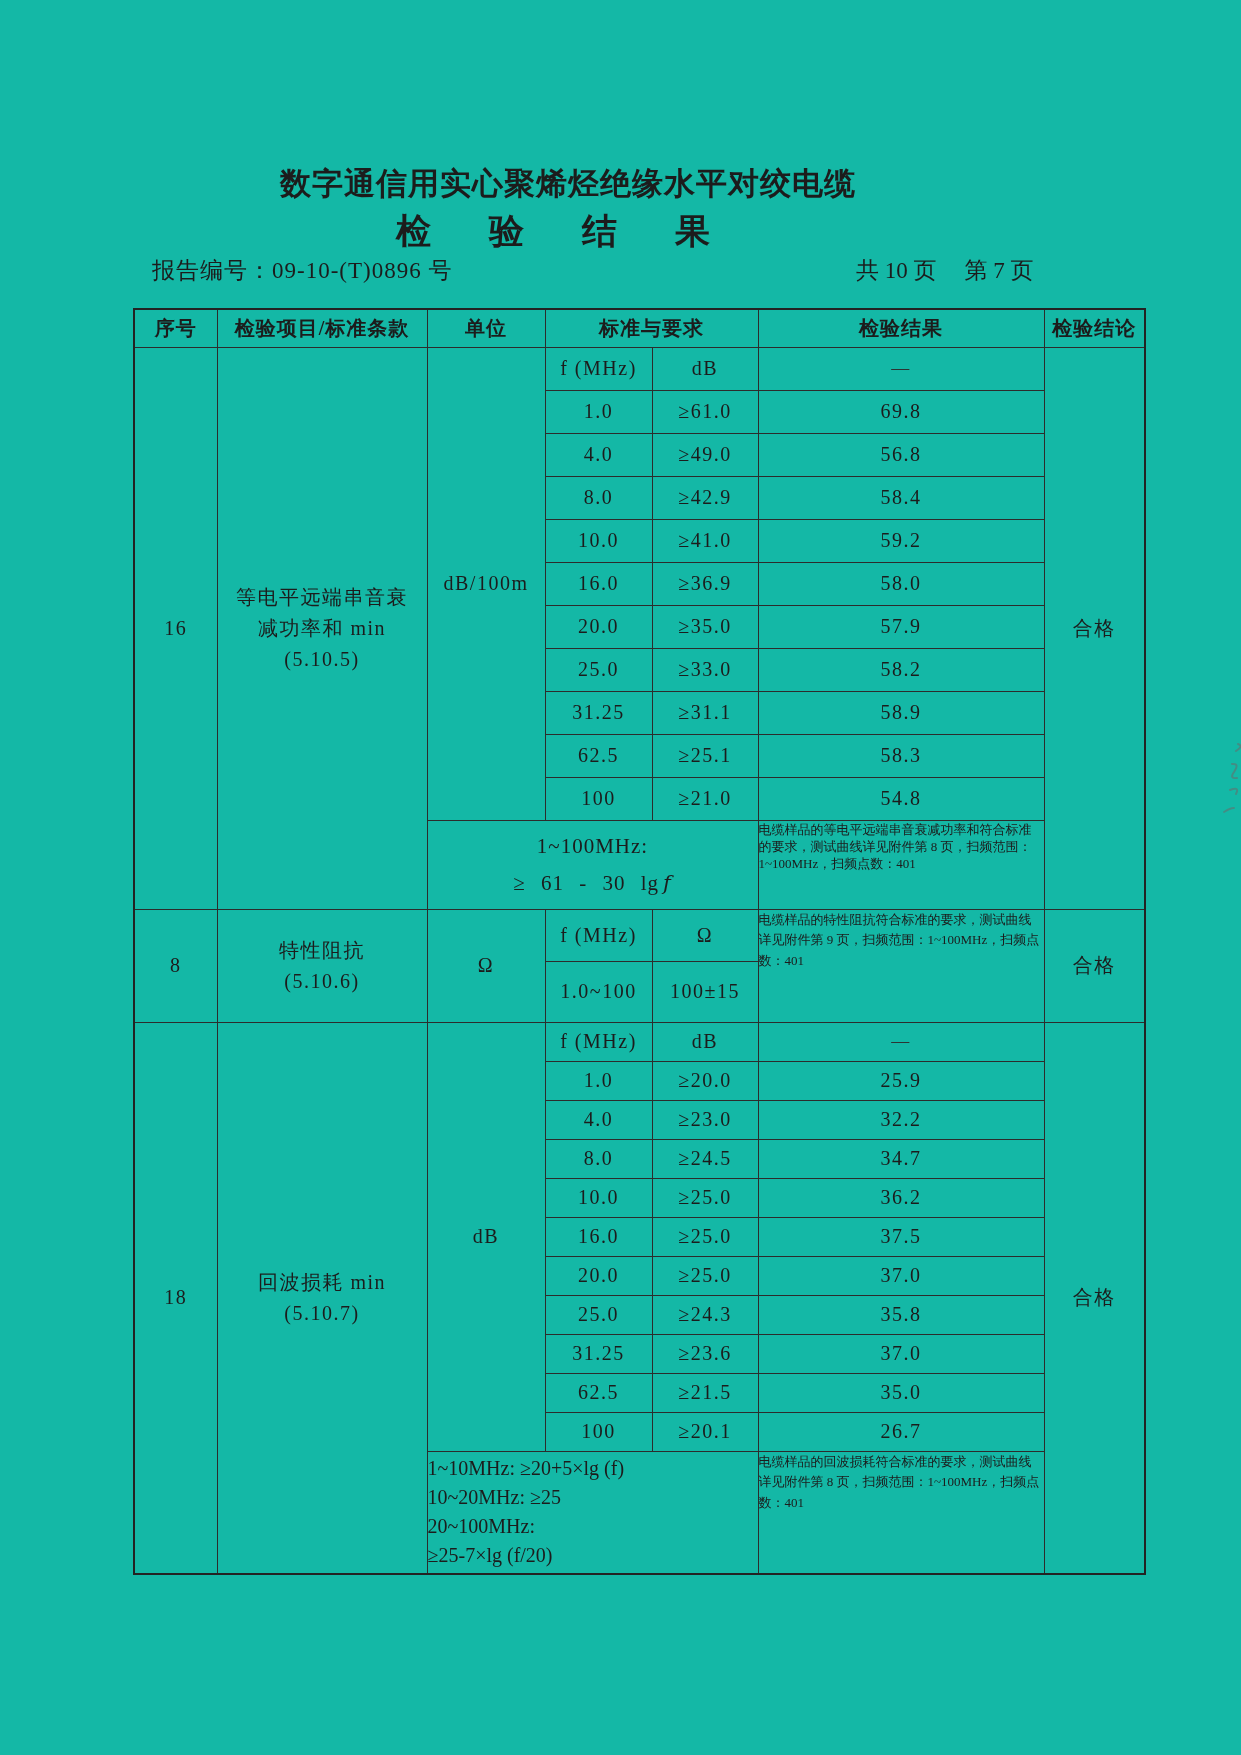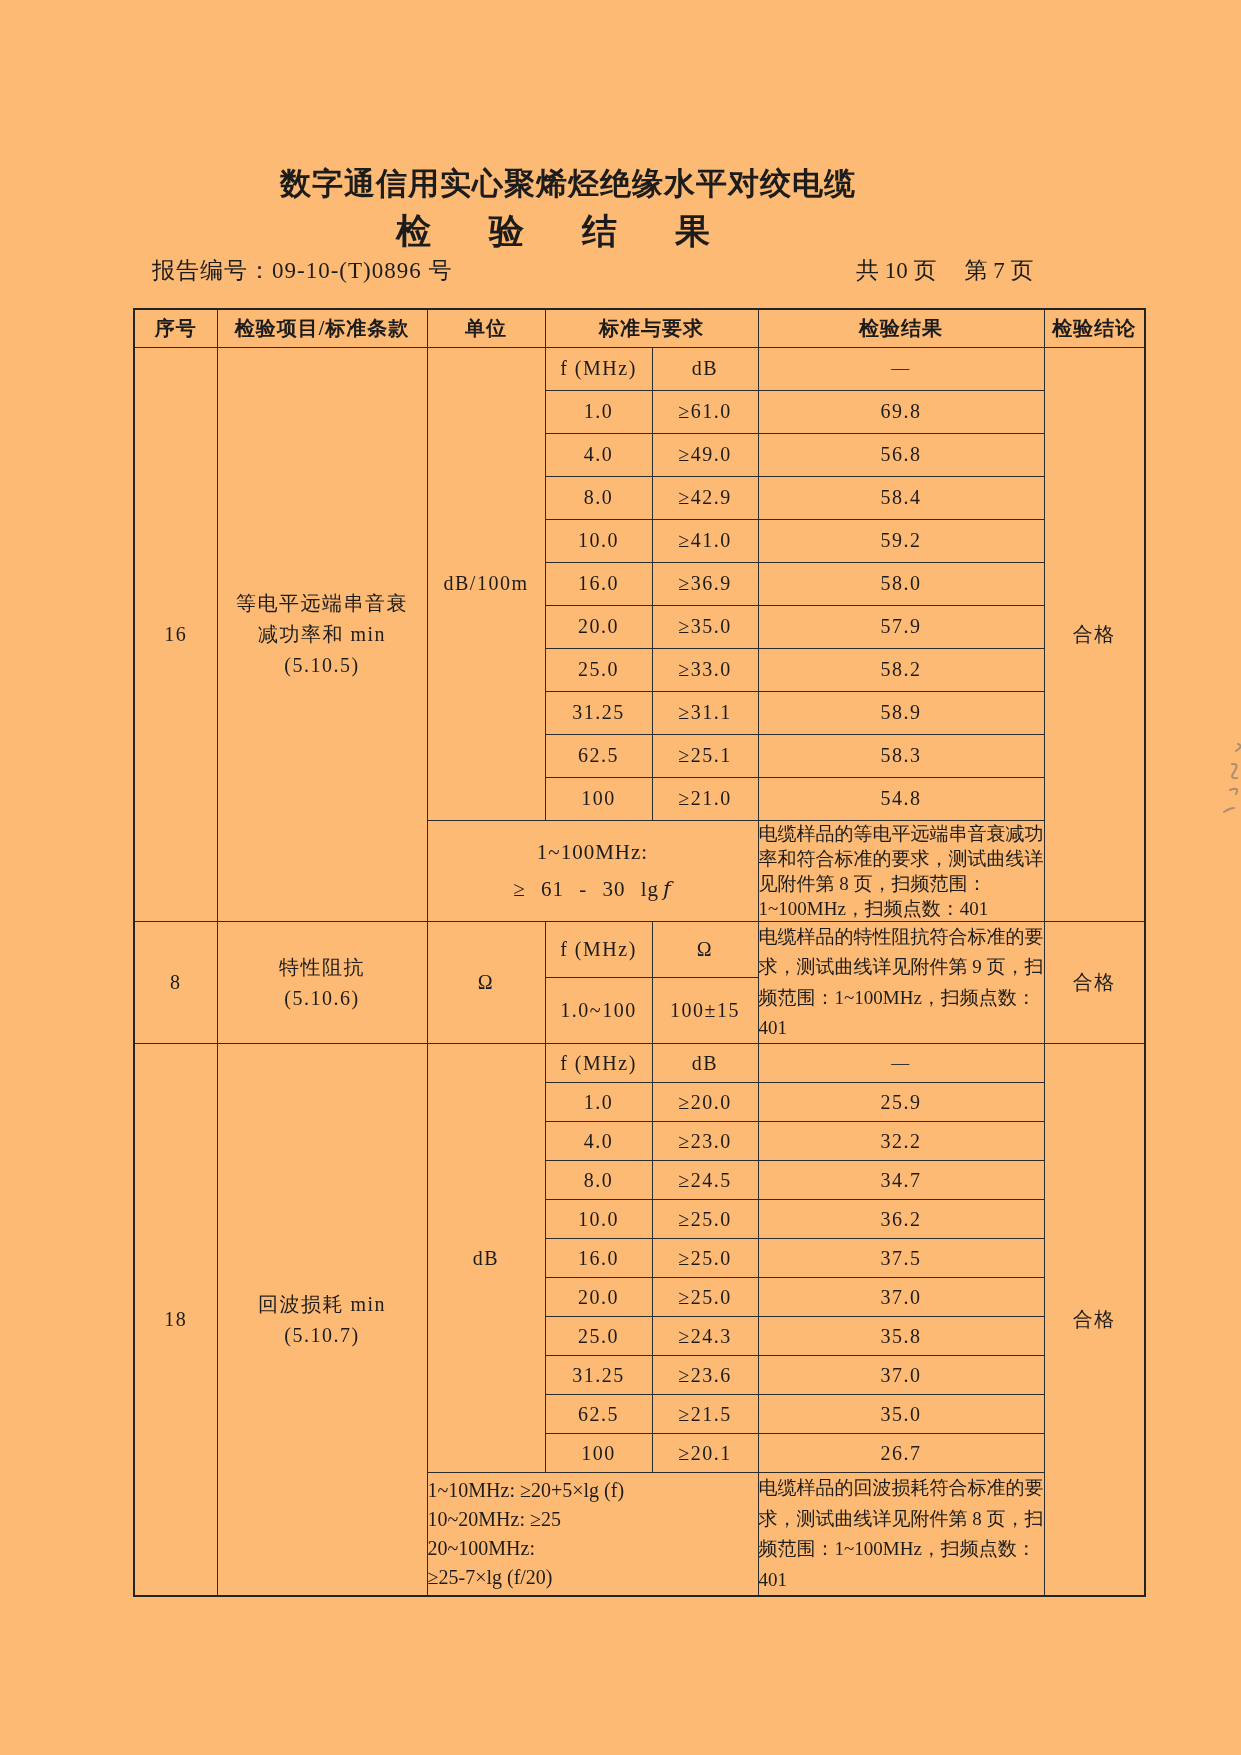--- a/index.html
+++ b/index.html
@@ -1,18 +1,18 @@
 <!DOCTYPE html>
 <html><head>
 <meta charset="utf-8">
 <style>
   html,body { margin:0; padding:0; background:#ffffff; }
   .page {
     position:relative; width:1241px; height:1755px;
-    background:#fdba74; overflow:hidden;
+    background:#14b8a6; overflow:hidden;
     font-family:"Liberation Serif","DejaVu Serif",serif;
     color:#1c1c1c;
   }
   .title {
     position:absolute; top:163px; left:568px; transform:translateX(-50%);
     font-size:31px; font-weight:bold; letter-spacing:1px; white-space:nowrap;
   }
   .subtitle {
     position:absolute; top:208px; left:396px;
     font-size:35px; font-weight:bold; letter-spacing:58px; white-space:nowrap;
@@ -39,21 +39,21 @@
   td.c  { text-align:center; vertical-align:middle; font-size:20px; letter-spacing:1.5px; }
   td.item { font-size:20px; line-height:1.55; }
   td.item .ln { text-align:center; }
   td.dash { color:#2e2e2e; font-size:18px; }
   td.formula-center { text-align:center; vertical-align:middle; font-size:21px; letter-spacing:1px; }
   td.formula-center .fl { line-height:1.75; word-spacing:9px; }
   td.formula-center i { font-family:"DejaVu Serif","Liberation Serif",serif; font-style:italic; padding-left:4px; }
   td.formula-left { text-align:left; vertical-align:middle; font-size:20px; padding:4px 8px 4px 32px; }
   td.formula-left .fl { line-height:29px; white-space:nowrap; }
   td.note {
-    text-align:left; vertical-align:top; font-size:19px;
+    text-align:left; vertical-align:top; font-size:13px;
     padding:6px 10px 4px 12px; line-height:1.32;
   }
   td.note.tall { line-height:1.6; }
   .pencil-marks { position:absolute; left:1218px; top:738px; opacity:.55; }
 </style>
 </head>
 <body>
 
 <div class="page">
 

